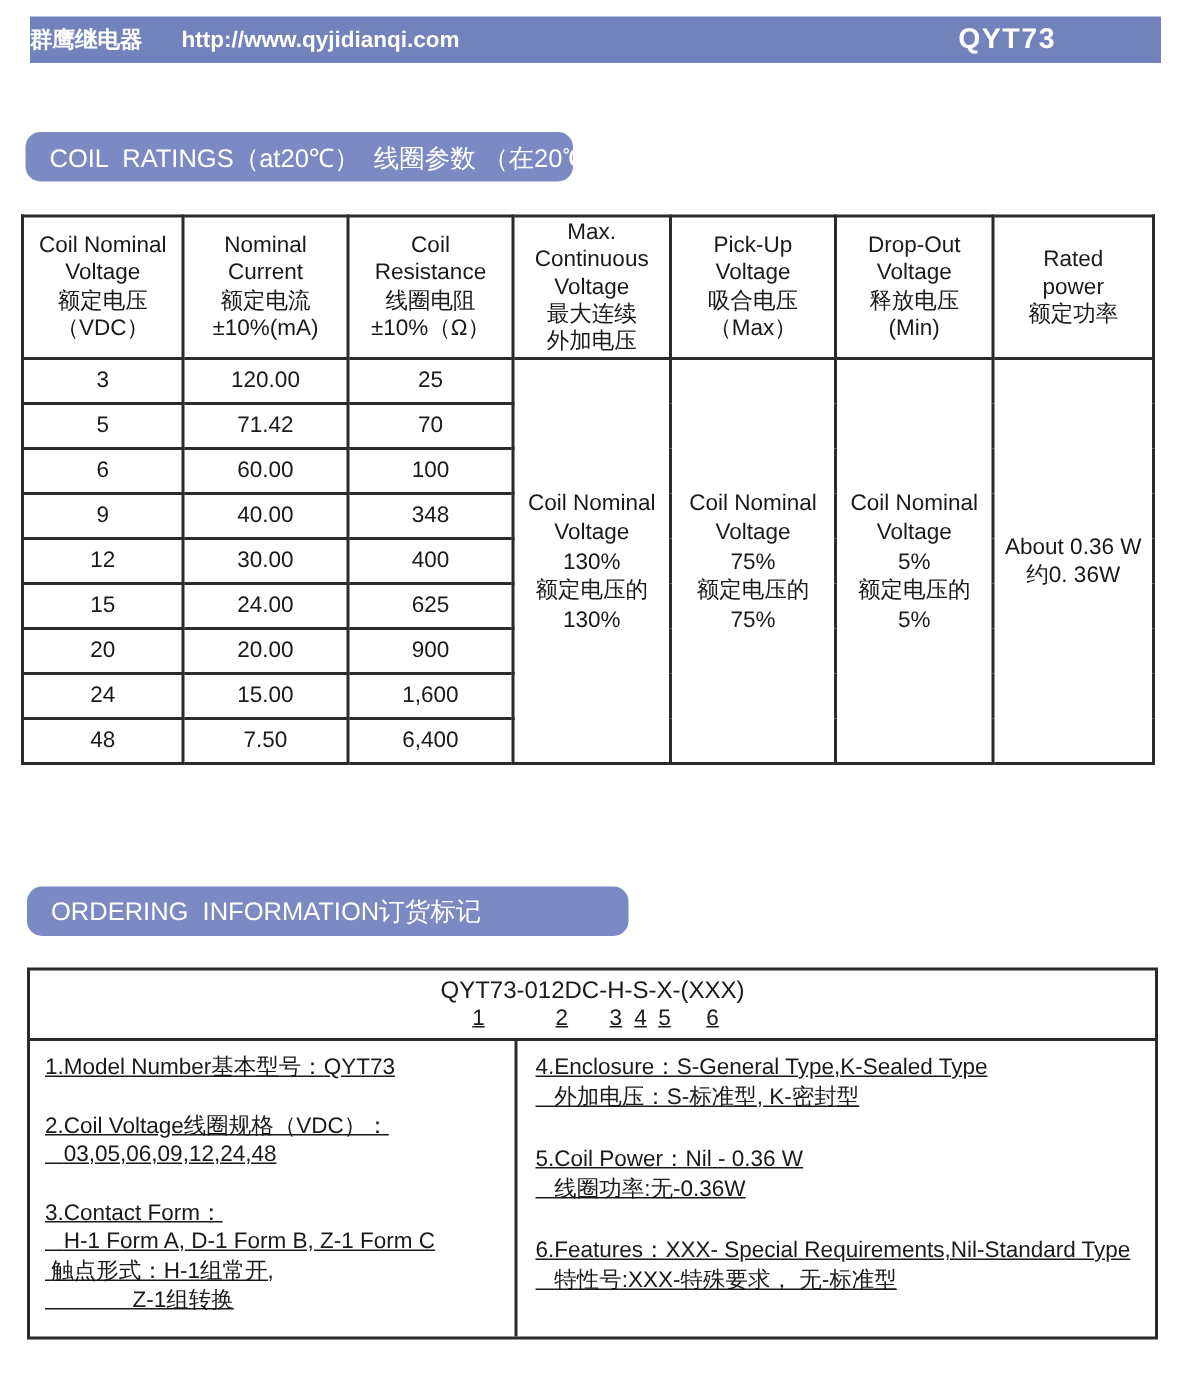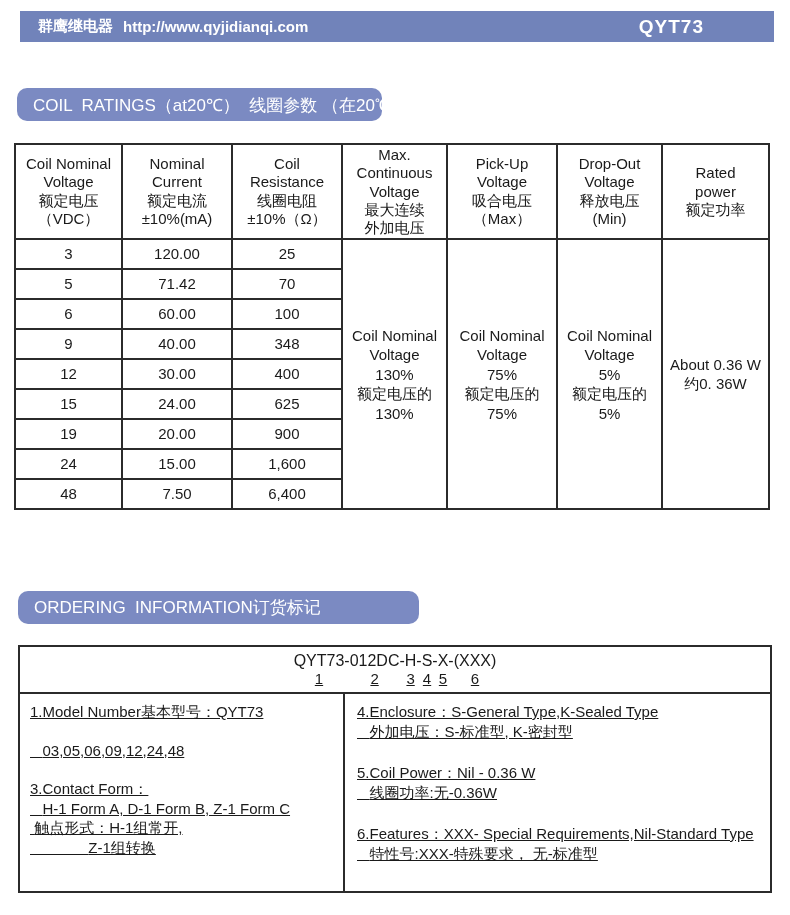--- a/index.html
+++ b/index.html
@@ -5,21 +5,21 @@
   html,body{margin:0;padding:0;}
   body{
     width:790px;height:915px;position:relative;background:#ffffff;
     font-family:"Liberation Sans",sans-serif;color:#1a1a1a;overflow:hidden;
   }
   
   .topbar{
     position:absolute;left:20px;top:11px;width:754px;height:31px;
     background:#7183ba;color:#fff;display:flex;align-items:center;
   }
-  .topbar .left{display:flex;align-items:center;gap:10px;padding-left:18px;
+  .topbar .left{display:flex;align-items:center;gap:26px;
     font-weight:bold;font-size:15px;}
   .topbar .model{position:absolute;right:70px;font-weight:bold;font-size:19px;letter-spacing:1px;}
   
   .pill{
     position:absolute;background:#7b8ac2;color:#fff;border-radius:10px;
     display:flex;align-items:center;padding:0 16px;white-space:pre;
     font-size:17px;height:33px;box-sizing:border-box;
   }
   .pill.coil{left:17px;top:88px;width:365px;}
   .pill.order{left:18px;top:591px;width:401px;}
@@ -120,21 +120,21 @@
         <td>12</td>
         <td>30.00</td>
         <td>400</td>
       </tr>
       <tr>
         <td>15</td>
         <td>24.00</td>
         <td>625</td>
       </tr>
       <tr>
-        <td>19</td>
+        <td>20</td>
         <td>20.00</td>
         <td>900</td>
       </tr>
       <tr>
         <td>24</td>
         <td>15.00</td>
         <td>1,600</td>
       </tr>
       <tr>
         <td>48</td>
@@ -194,20 +194,21 @@
         <div>(XXX)</div>
         <div class="seg-num u">6</div>
       </span>
     </div>
   <div class="ocols">
     <div class="ocol-left">
         <div class="oitem">
           <div class="oline">1.Model Number基本型号：QYT73</div>
         </div>
         <div class="oitem">
+          <div class="oline">2.Coil Voltage线圈规格（VDC）：</div>
           <div class="oline">   03,05,06,09,12,24,48</div>
         </div>
         <div class="oitem">
           <div class="oline">3.Contact Form：</div>
           <div class="oline">   H-1 Form A, D-1 Form B, Z-1 Form C</div>
           <div class="oline"> 触点形式：H-1组常开,</div>
           <div class="oline">              Z-1组转换</div>
         </div>
       </div>
     <div class="ocol-right">

